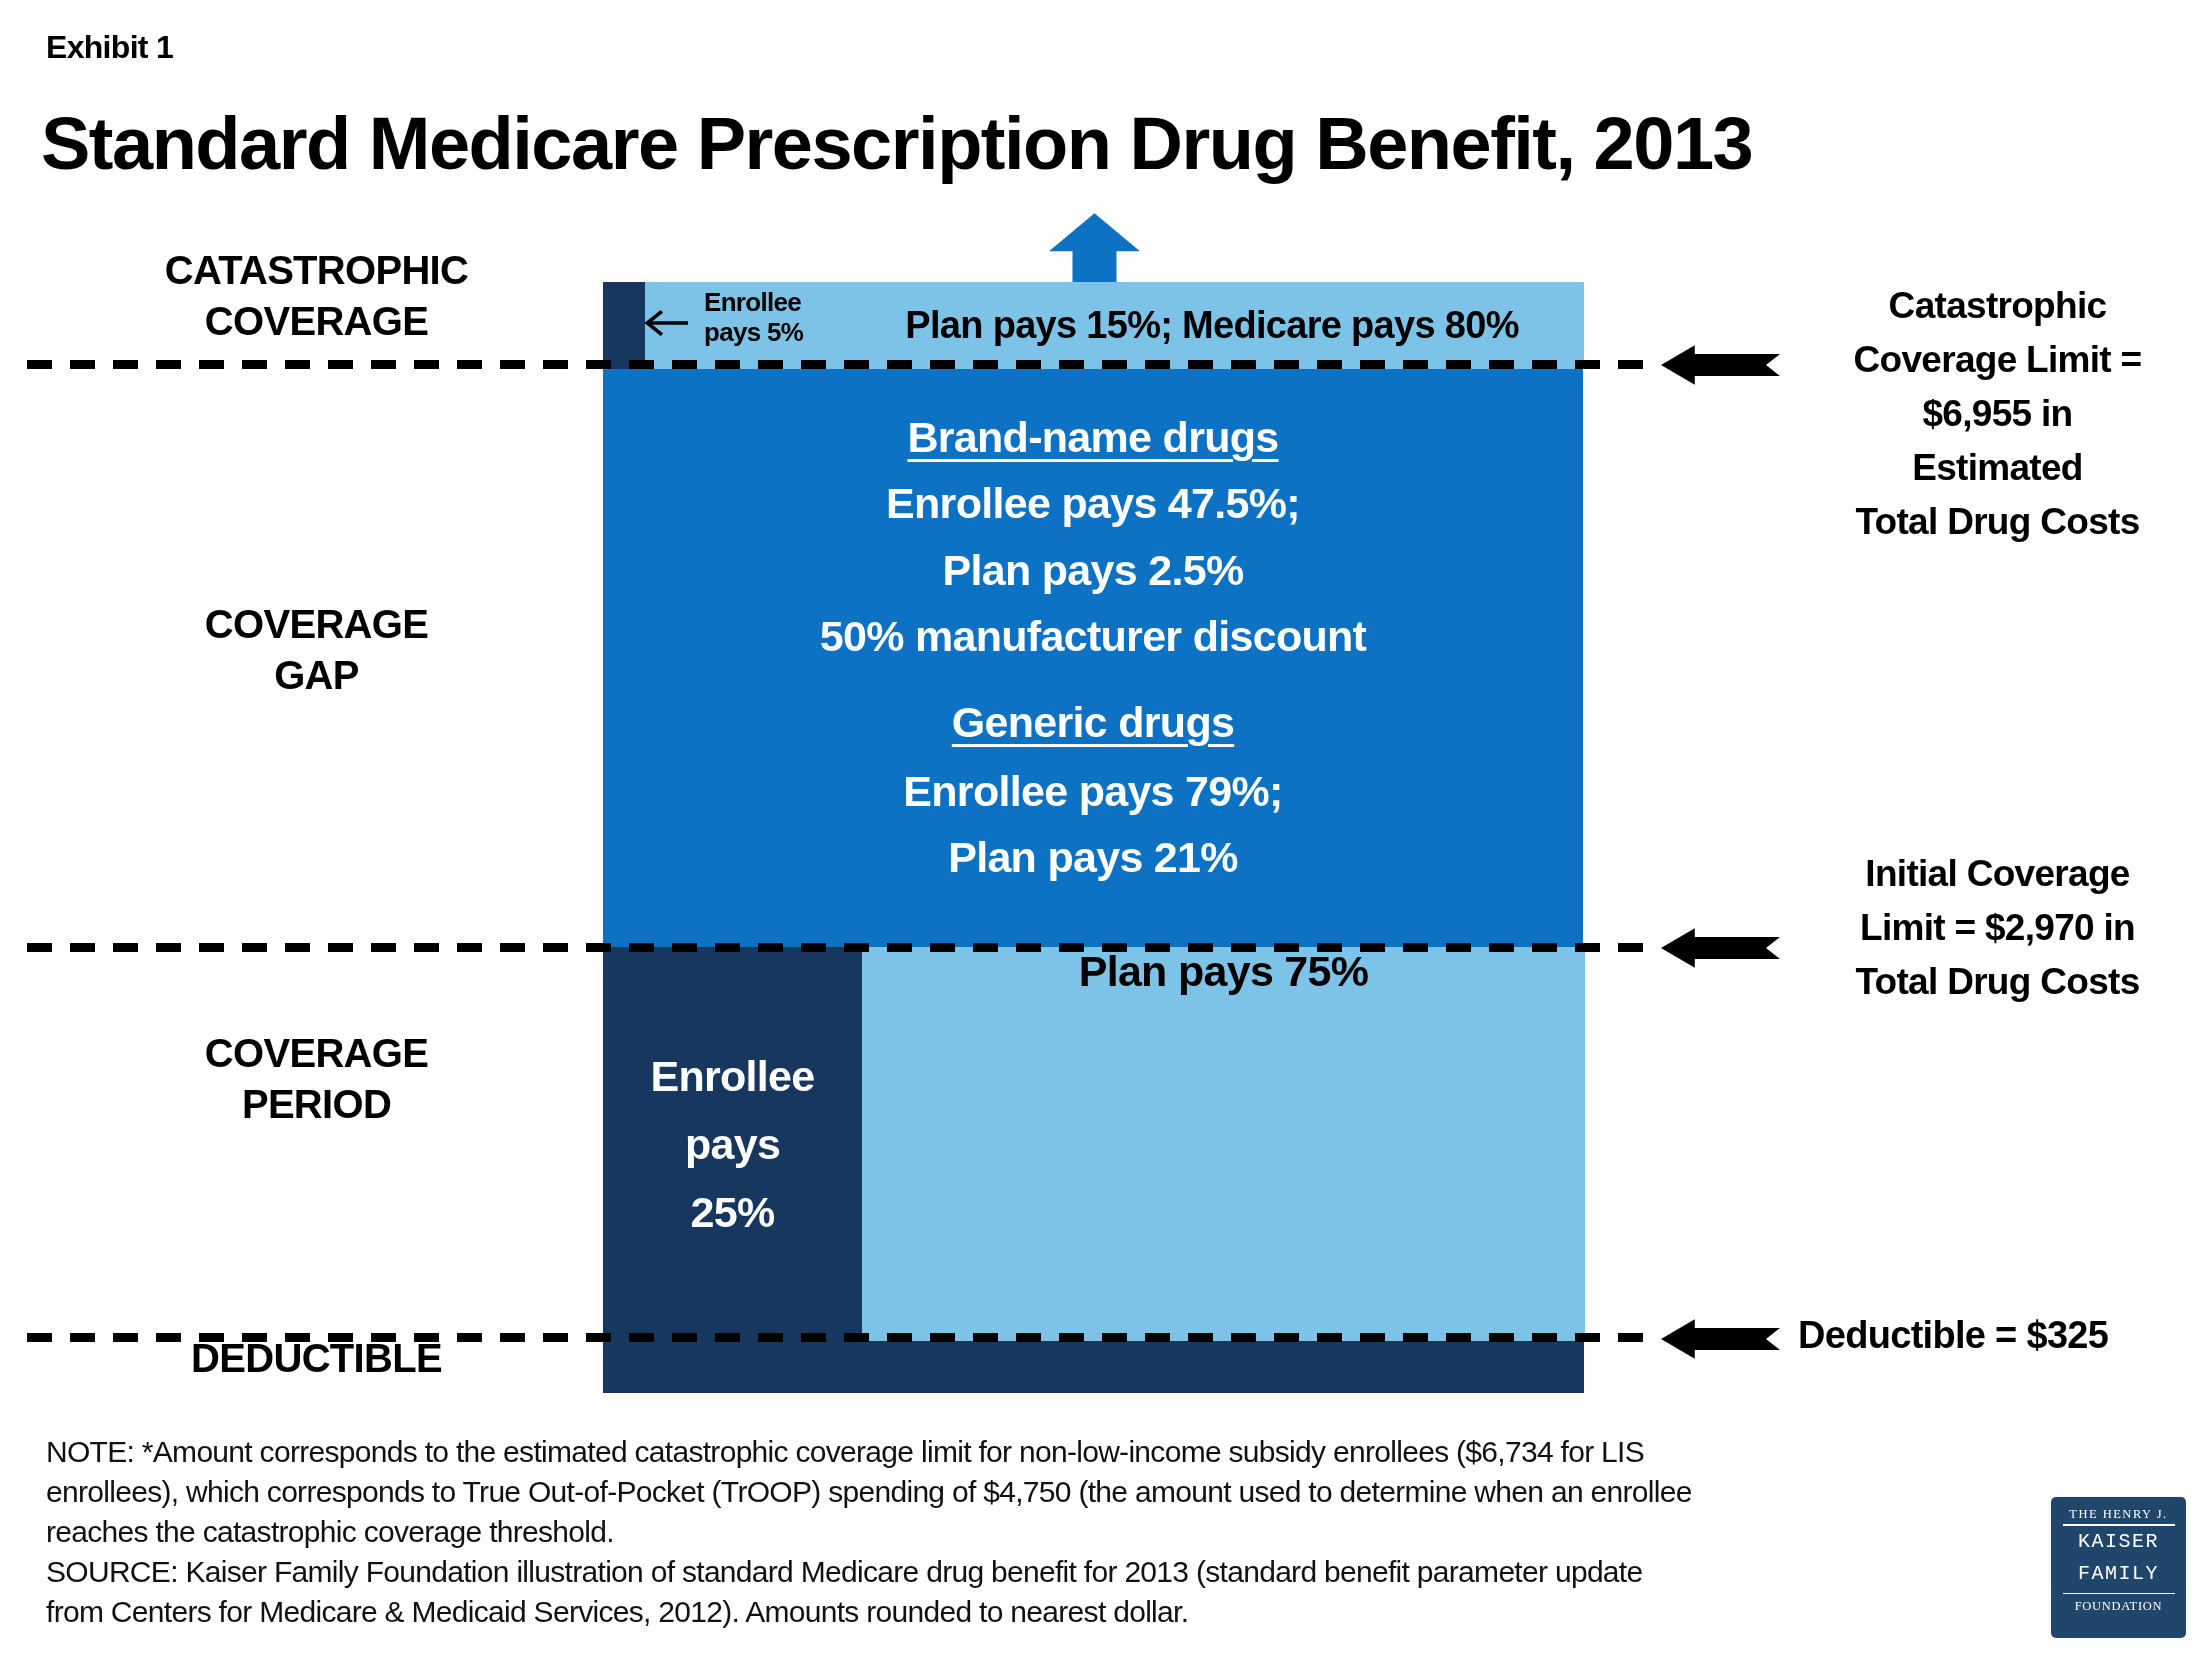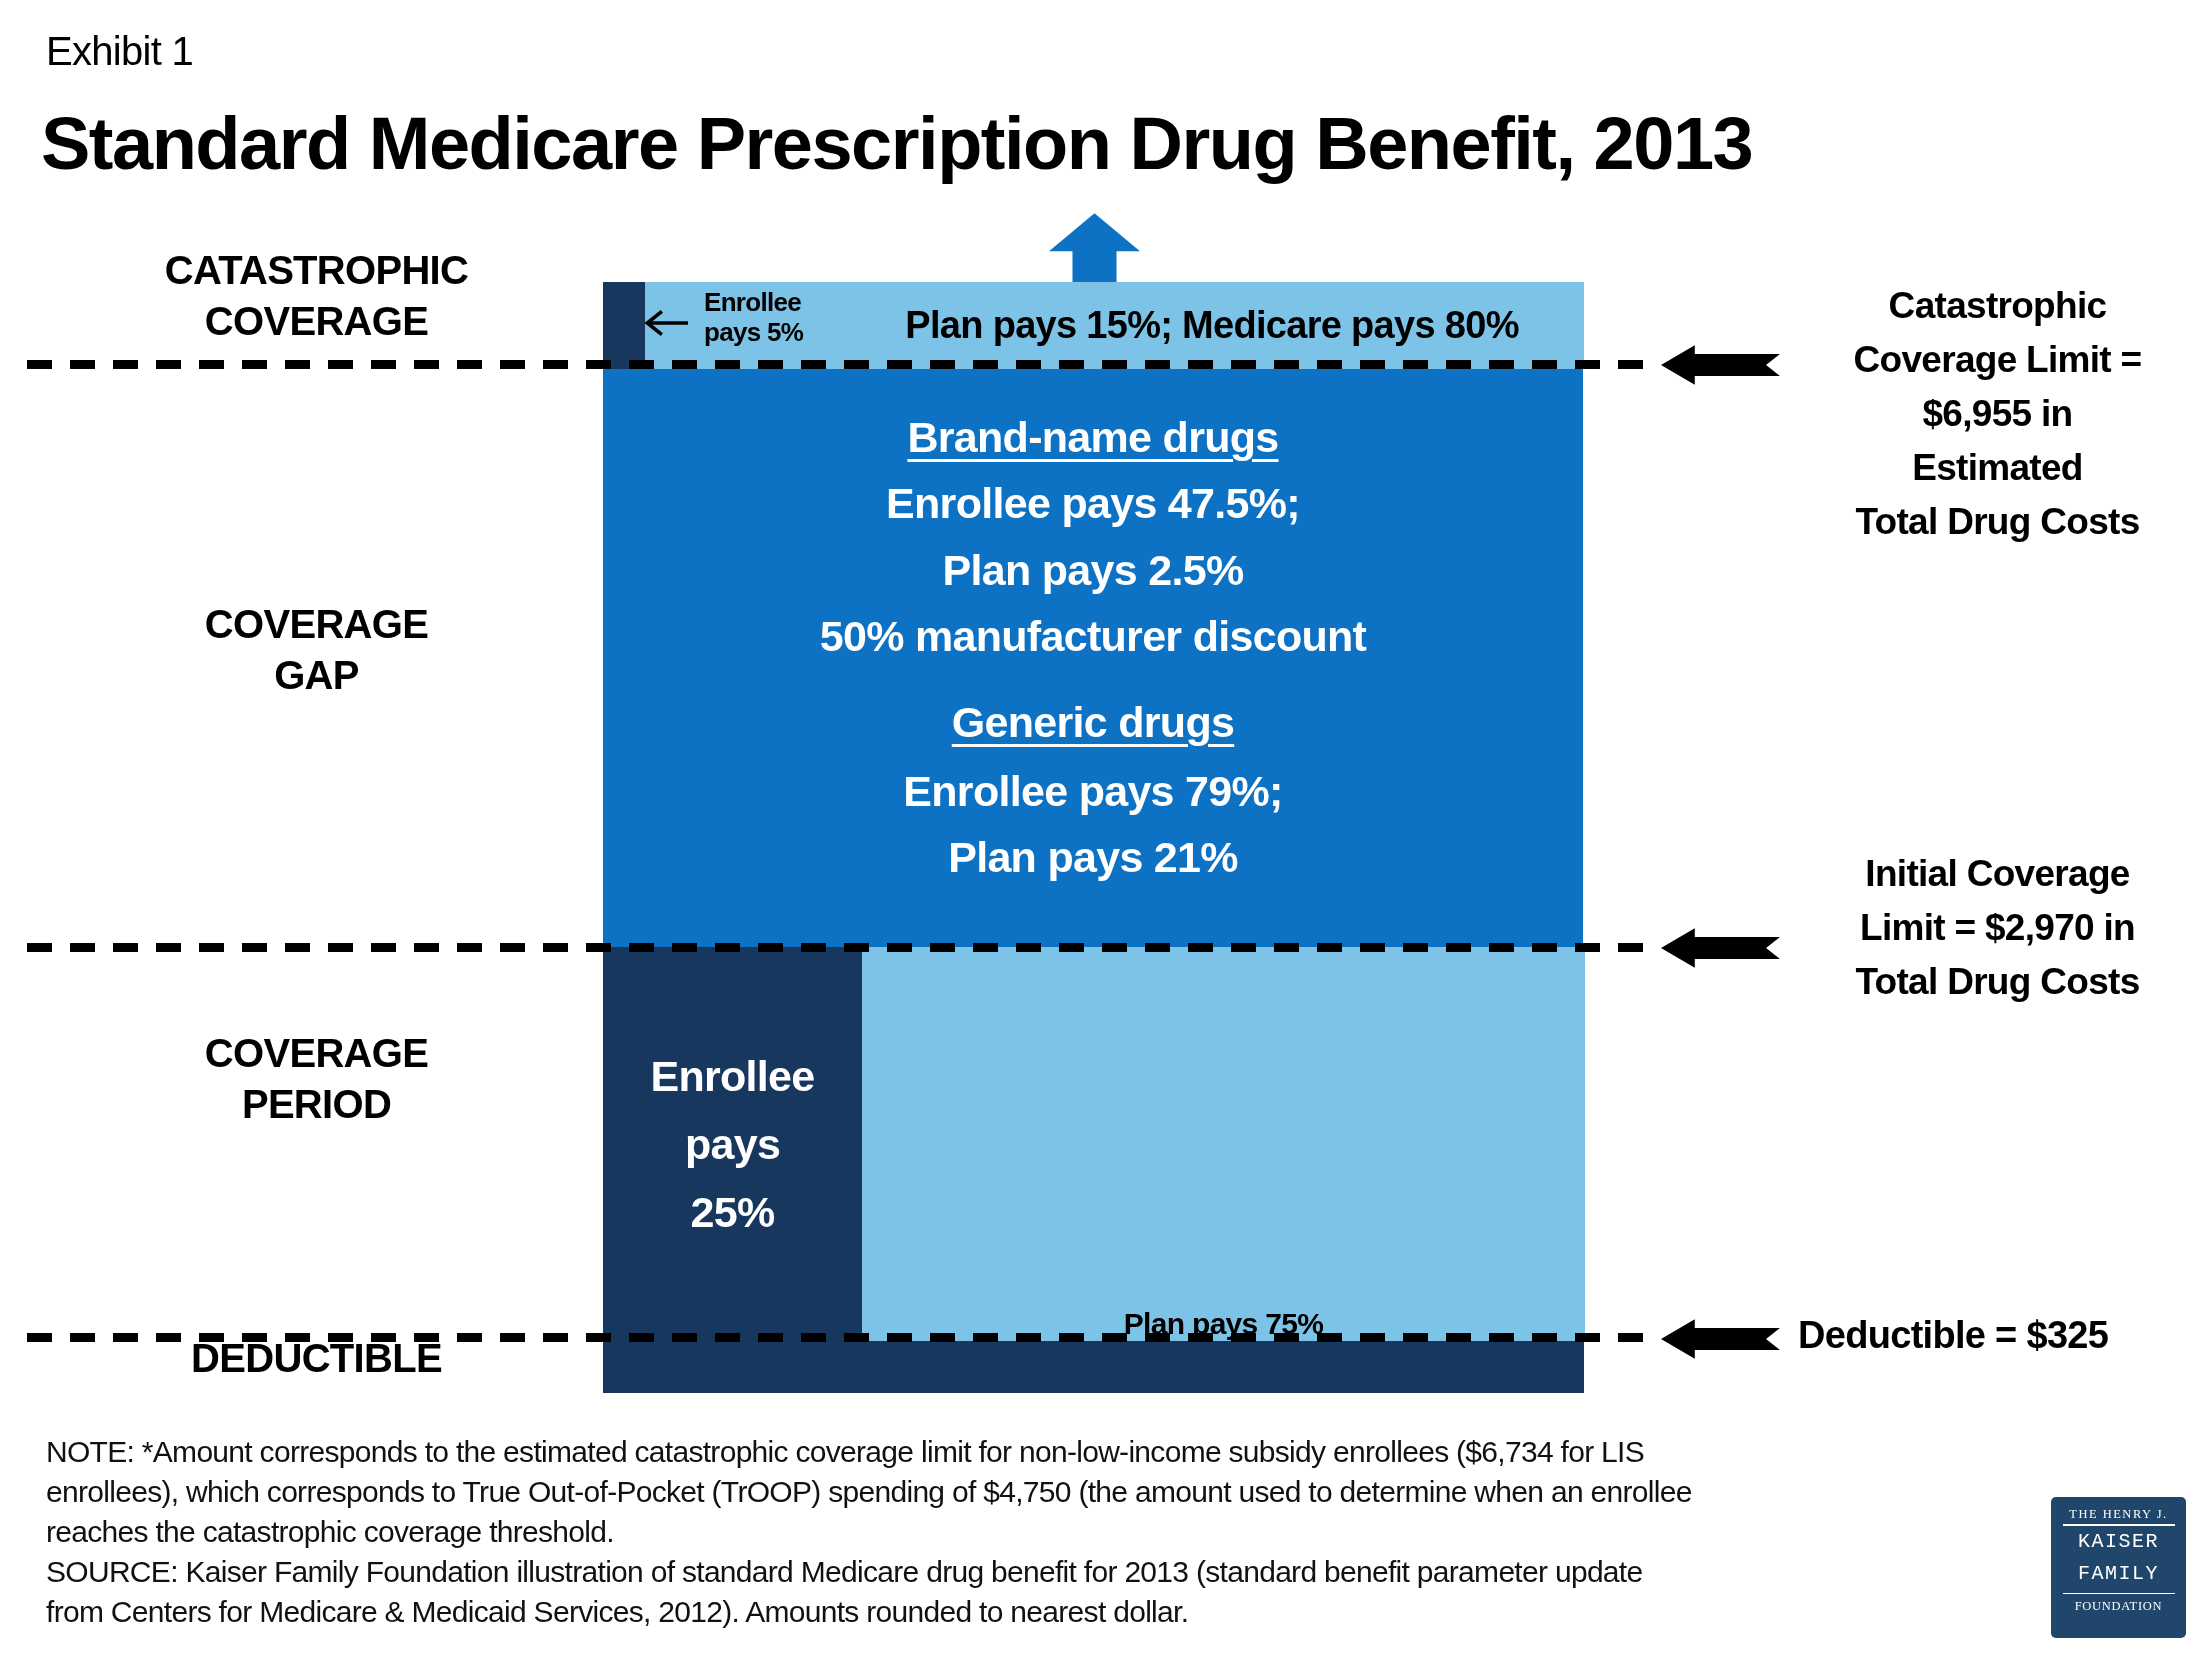--- a/index.html
+++ b/index.html
@@ -1,20 +1,20 @@
 <!DOCTYPE html>
 <html style="font-size:11.8px"><head>
 <meta charset="utf-8">
 <style>
   html,body{margin:0;padding:0;background:#ffffff;}
   #canvas{position:relative;width:2205px;height:1654px;background:#ffffff;overflow:hidden;
           font-family:"Liberation Sans", sans-serif;color:#000;}
   .abs{position:absolute;}
   
-  .exhibit{left:46px;top:29px;font-size:40px;font-weight:normal;letter-spacing:-0.7px;}
+  .exhibit{left:46px;top:29px;font-size:32px;font-weight:bold;letter-spacing:-0.7px;}
   .title{left:41px;top:101px;font-size:74px;font-weight:bold;letter-spacing:-1.5px;white-space:nowrap;}
   
   .leftlab{left:59px;width:515px;text-align:center;font-weight:bold;font-size:40px;line-height:51px;letter-spacing:-0.7px;}
   .lab-cat{top:245px;}
   .lab-gap{top:599px;}
   .lab-init{top:1028px;}
   .lab-ded{top:1333px;}
   
   .band-cat{left:603px;top:282px;width:981px;height:87px;background:#7dc3e8;}
   .strip-5{left:0;top:0;width:42px;height:87px;background:#17375e;}
@@ -22,22 +22,22 @@
   .plan15{left:243px;top:0;right:5.9px;height:87px;display:flex;align-items:center;justify-content:center;
           font-size:38px;font-weight:bold;letter-spacing:-0.7px;}
   .band-gap{left:603px;top:369px;width:980px;height:578px;background:#0d72c4;color:#fff;}
   .gapline{position:absolute;left:0;width:100%;text-align:center;font-size:43px;line-height:44px;
            font-weight:bold;letter-spacing:-0.7px;}
   .und{text-decoration:underline;text-decoration-thickness:2.9px;text-underline-offset:6.6px;}
   .blk-enr25{left:603px;top:947px;width:259px;height:394px;background:#17375e;color:#fff;
              display:flex;flex-direction:column;align-items:center;justify-content:center;
              font-size:43px;line-height:68px;font-weight:bold;letter-spacing:-0.7px;text-align:center;}
   .blk-plan75{left:862px;top:947px;width:723px;height:394px;background:#7dc3e8;
-              display:flex;align-items:flex-end;justify-content:center;
-              font-size:30px;font-weight:bold;letter-spacing:-0.7px;}
+              display:flex;align-items:flex-start;justify-content:center;
+              font-size:43px;font-weight:bold;letter-spacing:-0.7px;}
   .strip-ded{left:603px;top:1341px;width:981px;height:52px;background:#17375e;}
   
   .dash{left:26.5px;width:1624px;height:8.8px;
         background:repeating-linear-gradient(to right,#000 0 25px,transparent 25px 43px);z-index:5;}
   .dash1{top:360px;} .dash2{top:943px;} .dash3{top:1333px;}
   
   .rightlab{left:1788px;width:419px;text-align:center;font-weight:bold;font-size:37px;line-height:54px;letter-spacing:-0.7px;}
   .rl-cat{top:279px;}
   .rl-init{top:847px;}
   .rl-ded{left:1798px;top:1313px;width:441px;text-align:left;font-weight:bold;font-size:38px;line-height:44px;letter-spacing:-0.7px;}

